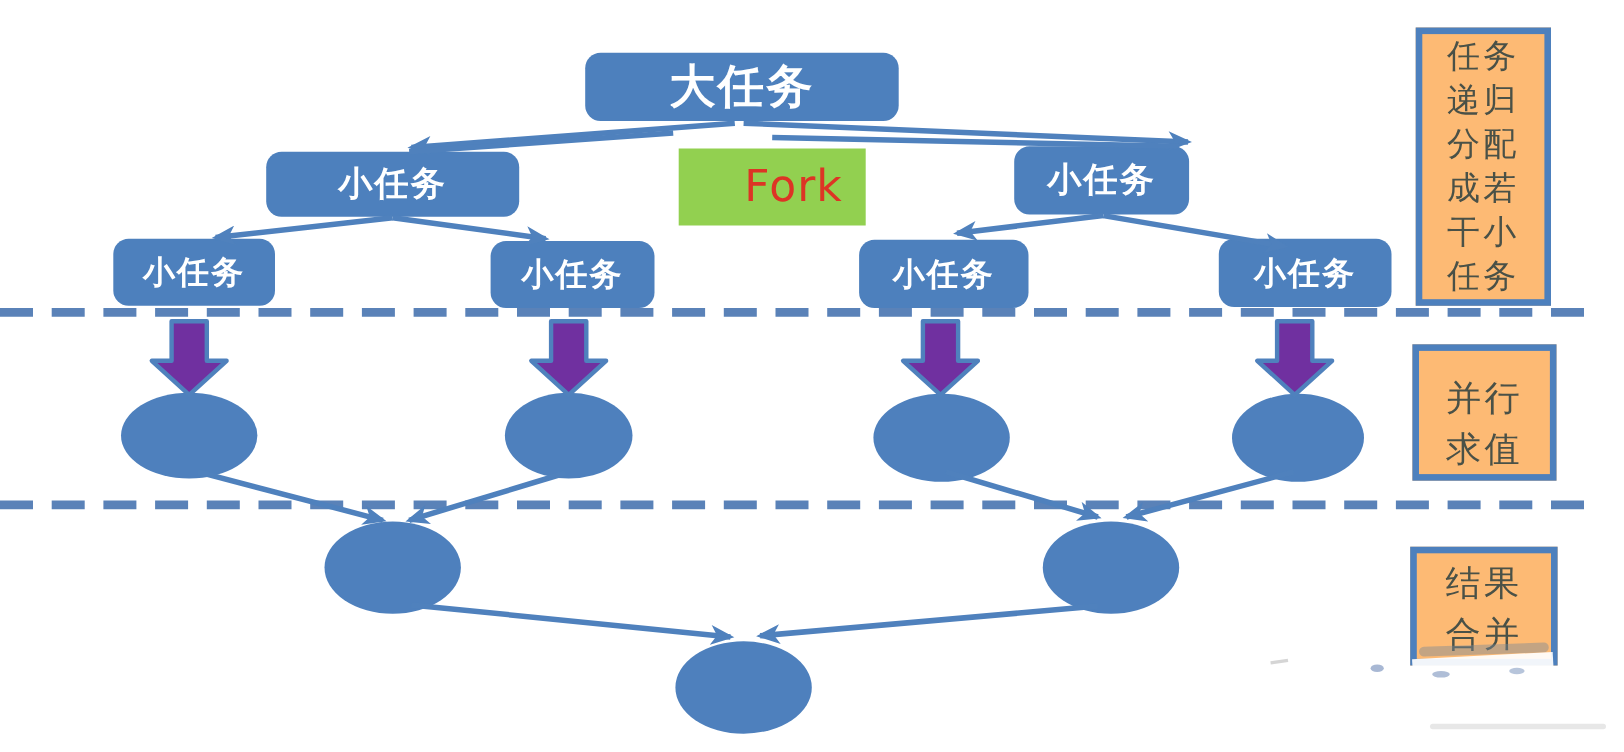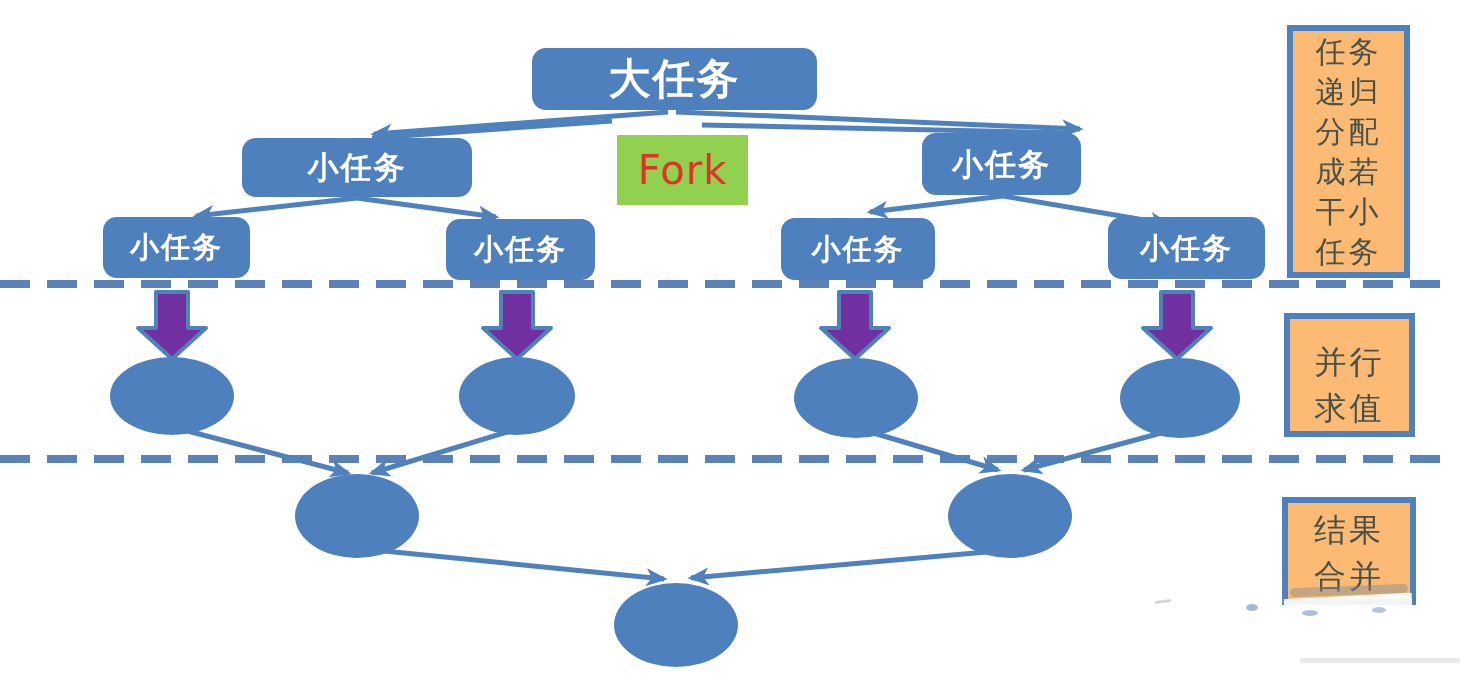--- a/index.html
+++ b/index.html
@@ -13,21 +13,21 @@
     display:flex;align-items:center;justify-content:center;
     border-radius:14px;letter-spacing:2px;line-height:1;
   }
   .root{font-size:42px;}
   .l2{font-size:31px;}
   .l3{font-size:29px;}
   
   .phaselabel{
     position:absolute;background:#92d050;color:#dd3425;
     display:flex;align-items:center;justify-content:center;
-    font-size:40px;letter-spacing:1px;
+    font-size:40px;letter-spacing:1px;padding-left:39px;
   }
   
   .note{
     position:absolute;background:#fdba74;border:6px solid #4d80bd;
     display:flex;flex-direction:column;align-items:center;justify-content:flex-end;
     color:#4a5147;text-align:center;box-sizing:border-box;
   }
   .note span{display:block;}
   .note-big span{font-size:30px;line-height:40px;letter-spacing:3px;}
   .note-small span{font-size:32px;line-height:46px;letter-spacing:3px;}

